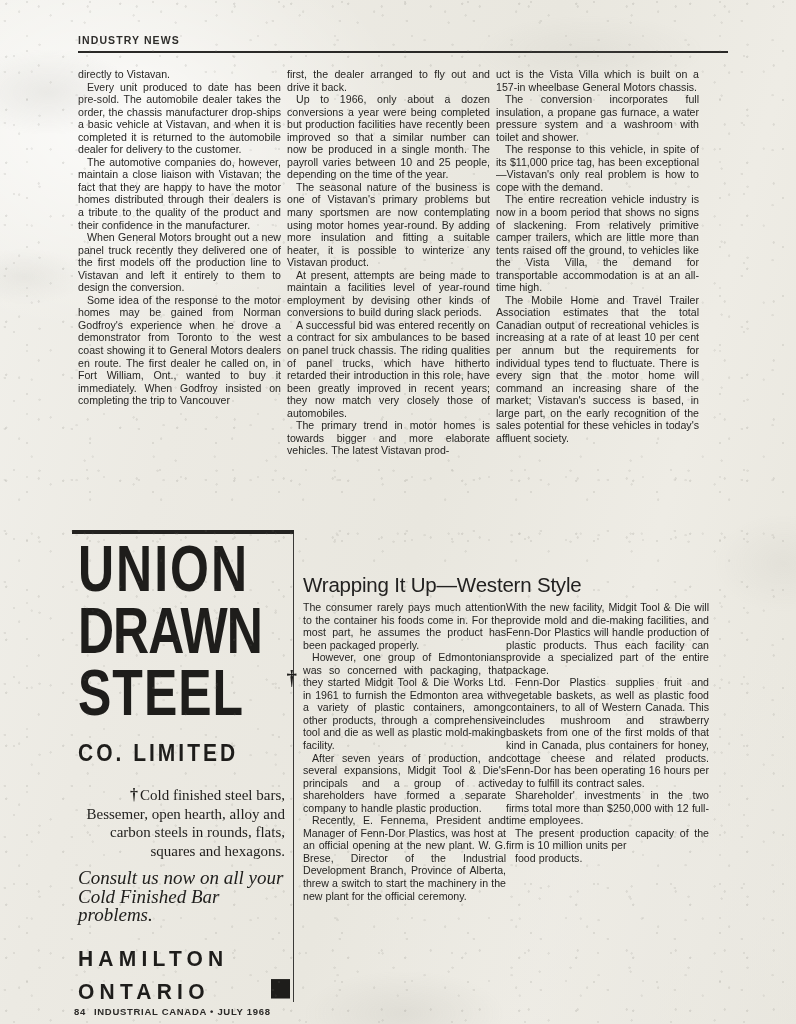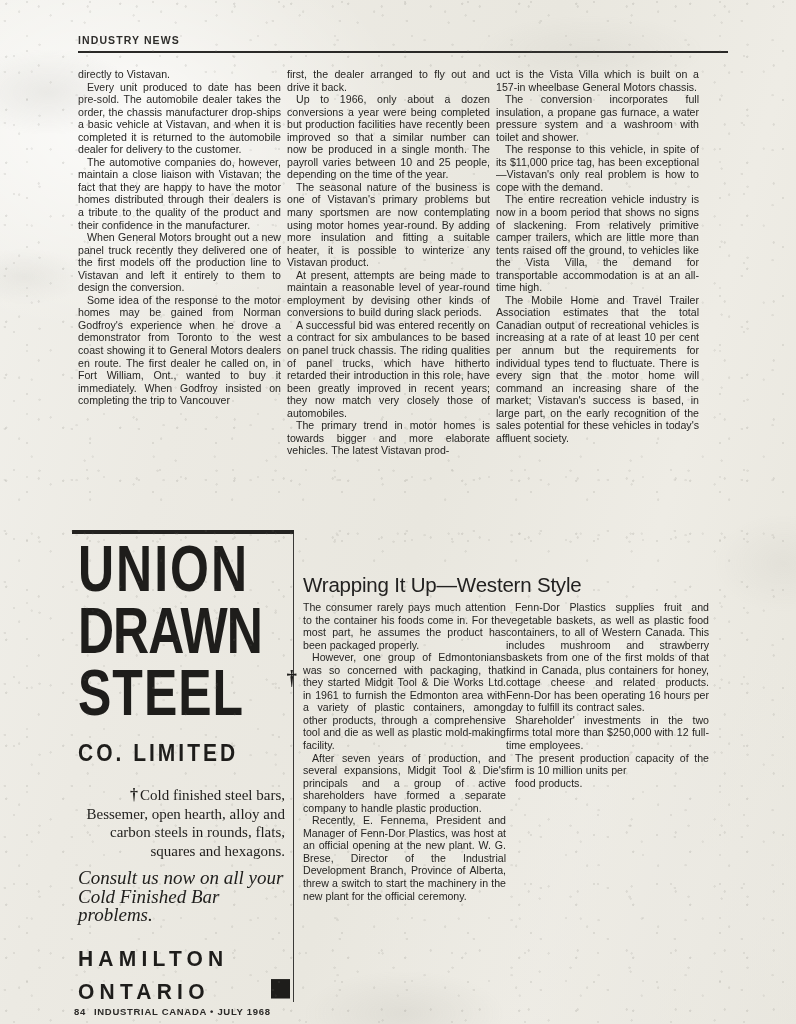--- a/index.html
+++ b/index.html
@@ -235,21 +235,21 @@
       <p class="body">Every unit produced to date has been pre-sold. The automobile dealer takes the order, the chassis manufacturer drop-ships a basic vehicle at Vistavan, and when it is completed it is returned to the automobile dealer for delivery to the customer.</p>
       <p class="body">The automotive companies do, however, maintain a close liaison with Vistavan; the fact that they are happy to have the motor homes distributed through their dealers is a tribute to the quality of the product and their confidence in the manufacturer.</p>
       <p class="body">When General Motors brought out a new panel truck recently they delivered one of the first models off the production line to Vistavan and left it entirely to them to design the conversion.</p>
       <p class="body">Some idea of the response to the motor homes may be gained from Norman Godfroy's experience when he drove a demonstrator from Toronto to the west coast showing it to General Motors dealers en route. The first dealer he called on, in Fort William, Ont., wanted to buy it immediately. When Godfroy insisted on completing the trip to Vancouver</p>
     </div>
 
     <div class="col">
       <p class="body noind">first, the dealer arranged to fly out and drive it back.</p>
       <p class="body">Up to 1966, only about a dozen conversions a year were being completed but production facilities have recently been improved so that a similar number can now be produced in a single month. The payroll varies between 10 and 25 people, depending on the time of the year.</p>
       <p class="body">The seasonal nature of the business is one of Vistavan's primary problems but many sportsmen are now contemplating using motor homes year-round. By adding more insulation and fitting a suitable heater, it is possible to winterize any Vistavan product.</p>
-      <p class="body">At present, attempts are being made to maintain a reasonable level of year-round employment by devising other kinds of conversions to build during slack periods.</p>
+      <p class="body">At present, attempts are being made to maintain a facilities level of year-round employment by devising other kinds of conversions to build during slack periods.</p>
       <p class="body">A successful bid was entered recently on a contract for six ambulances to be based on panel truck chassis. The riding qualities of panel trucks, which have hitherto retarded their introduction in this role, have been greatly improved in recent years; they now match very closely those of automobiles.</p>
       <p class="body">The primary trend in motor homes is towards bigger and more elaborate vehicles. The latest Vistavan prod-</p>
     </div>
 
     <div class="col">
       <p class="body noind">uct is the Vista Villa which is built on a 157-in wheelbase General Motors chassis.</p>
       <p class="body">The conversion incorporates full insulation, a propane gas furnace, a water pressure system and a washroom with toilet and shower.</p>
       <p class="body">The response to this vehicle, in spite of its $11,000 price tag, has been exceptional—Vistavan's only real problem is how to cope with the demand.</p>
       <p class="body">The entire recreation vehicle industry is now in a boom period that shows no signs of slackening. From relatively primitive camper trailers, which are little more than tents raised off the ground, to vehicles like the Vista Villa, the demand for transportable accommodation is at an all-time high.</p>
       <p class="body">The Mobile Home and Travel Trailer Association estimates that the total Canadian output of recreational vehicles is increasing at a rate of at least 10 per cent per annum but the requirements for individual types tend to fluctuate. There is every sign that the motor home will command an increasing share of the market; Vistavan's success is based, in large part, on the early recognition of the sales potential for these vehicles in today's affluent society.</p>
@@ -286,20 +286,21 @@
   <div class="headline">Wrapping It Up—Western Style</div>
 
   <div class="cols2">
     <div class="col">
       <p class="body noind">The consumer rarely pays much attention to the container his foods come in. For the most part, he assumes the product has been packaged properly.</p>
       <p class="body">However, one group of Edmontonians was so concerned with packaging, that they started Midgit Tool &amp; Die Works Ltd. in 1961 to furnish the Edmonton area with a variety of plastic containers, among other products, through a comprehensive tool and die as well as plastic mold-making facility.</p>
       <p class="body">After seven years of production, and several expansions, Midgit Tool &amp; Die's principals and a group of active shareholders have formed a separate company to handle plastic production.</p>
       <p class="body">Recently, E. Fennema, President and Manager of Fenn-Dor Plastics, was host at an official opening at the new plant. W. G. Brese, Director of the Industrial Development Branch, Province of Alberta, threw a switch to start the machinery in the new plant for the official ceremony.</p>
     </div>
     <div class="col">
+      <p class="body noind">With the new facility, Midgit Tool &amp; Die will provide mold and die-making facilities, and Fenn-Dor Plastics will handle production of plastic products. Thus each facility can provide a specialized part of the entire package.</p>
       <p class="body">Fenn-Dor Plastics supplies fruit and vegetable baskets, as well as plastic food containers, to all of Western Canada. This includes mushroom and strawberry baskets from one of the first molds of that kind in Canada, plus containers for honey, cottage cheese and related products. Fenn-Dor has been operating 16 hours per day to fulfill its contract sales.</p>
       <p class="body">Shareholder' investments in the two firms total more than $250,000 with 12 full-time employees.</p>
       <p class="body">The present production capacity of the firm is 10 million units per</p>
       <p class="body">food products.</p>
     </div>
   </div>
 
   <div class="grain"></div>
   <div class="smudge"></div>
 </div>

